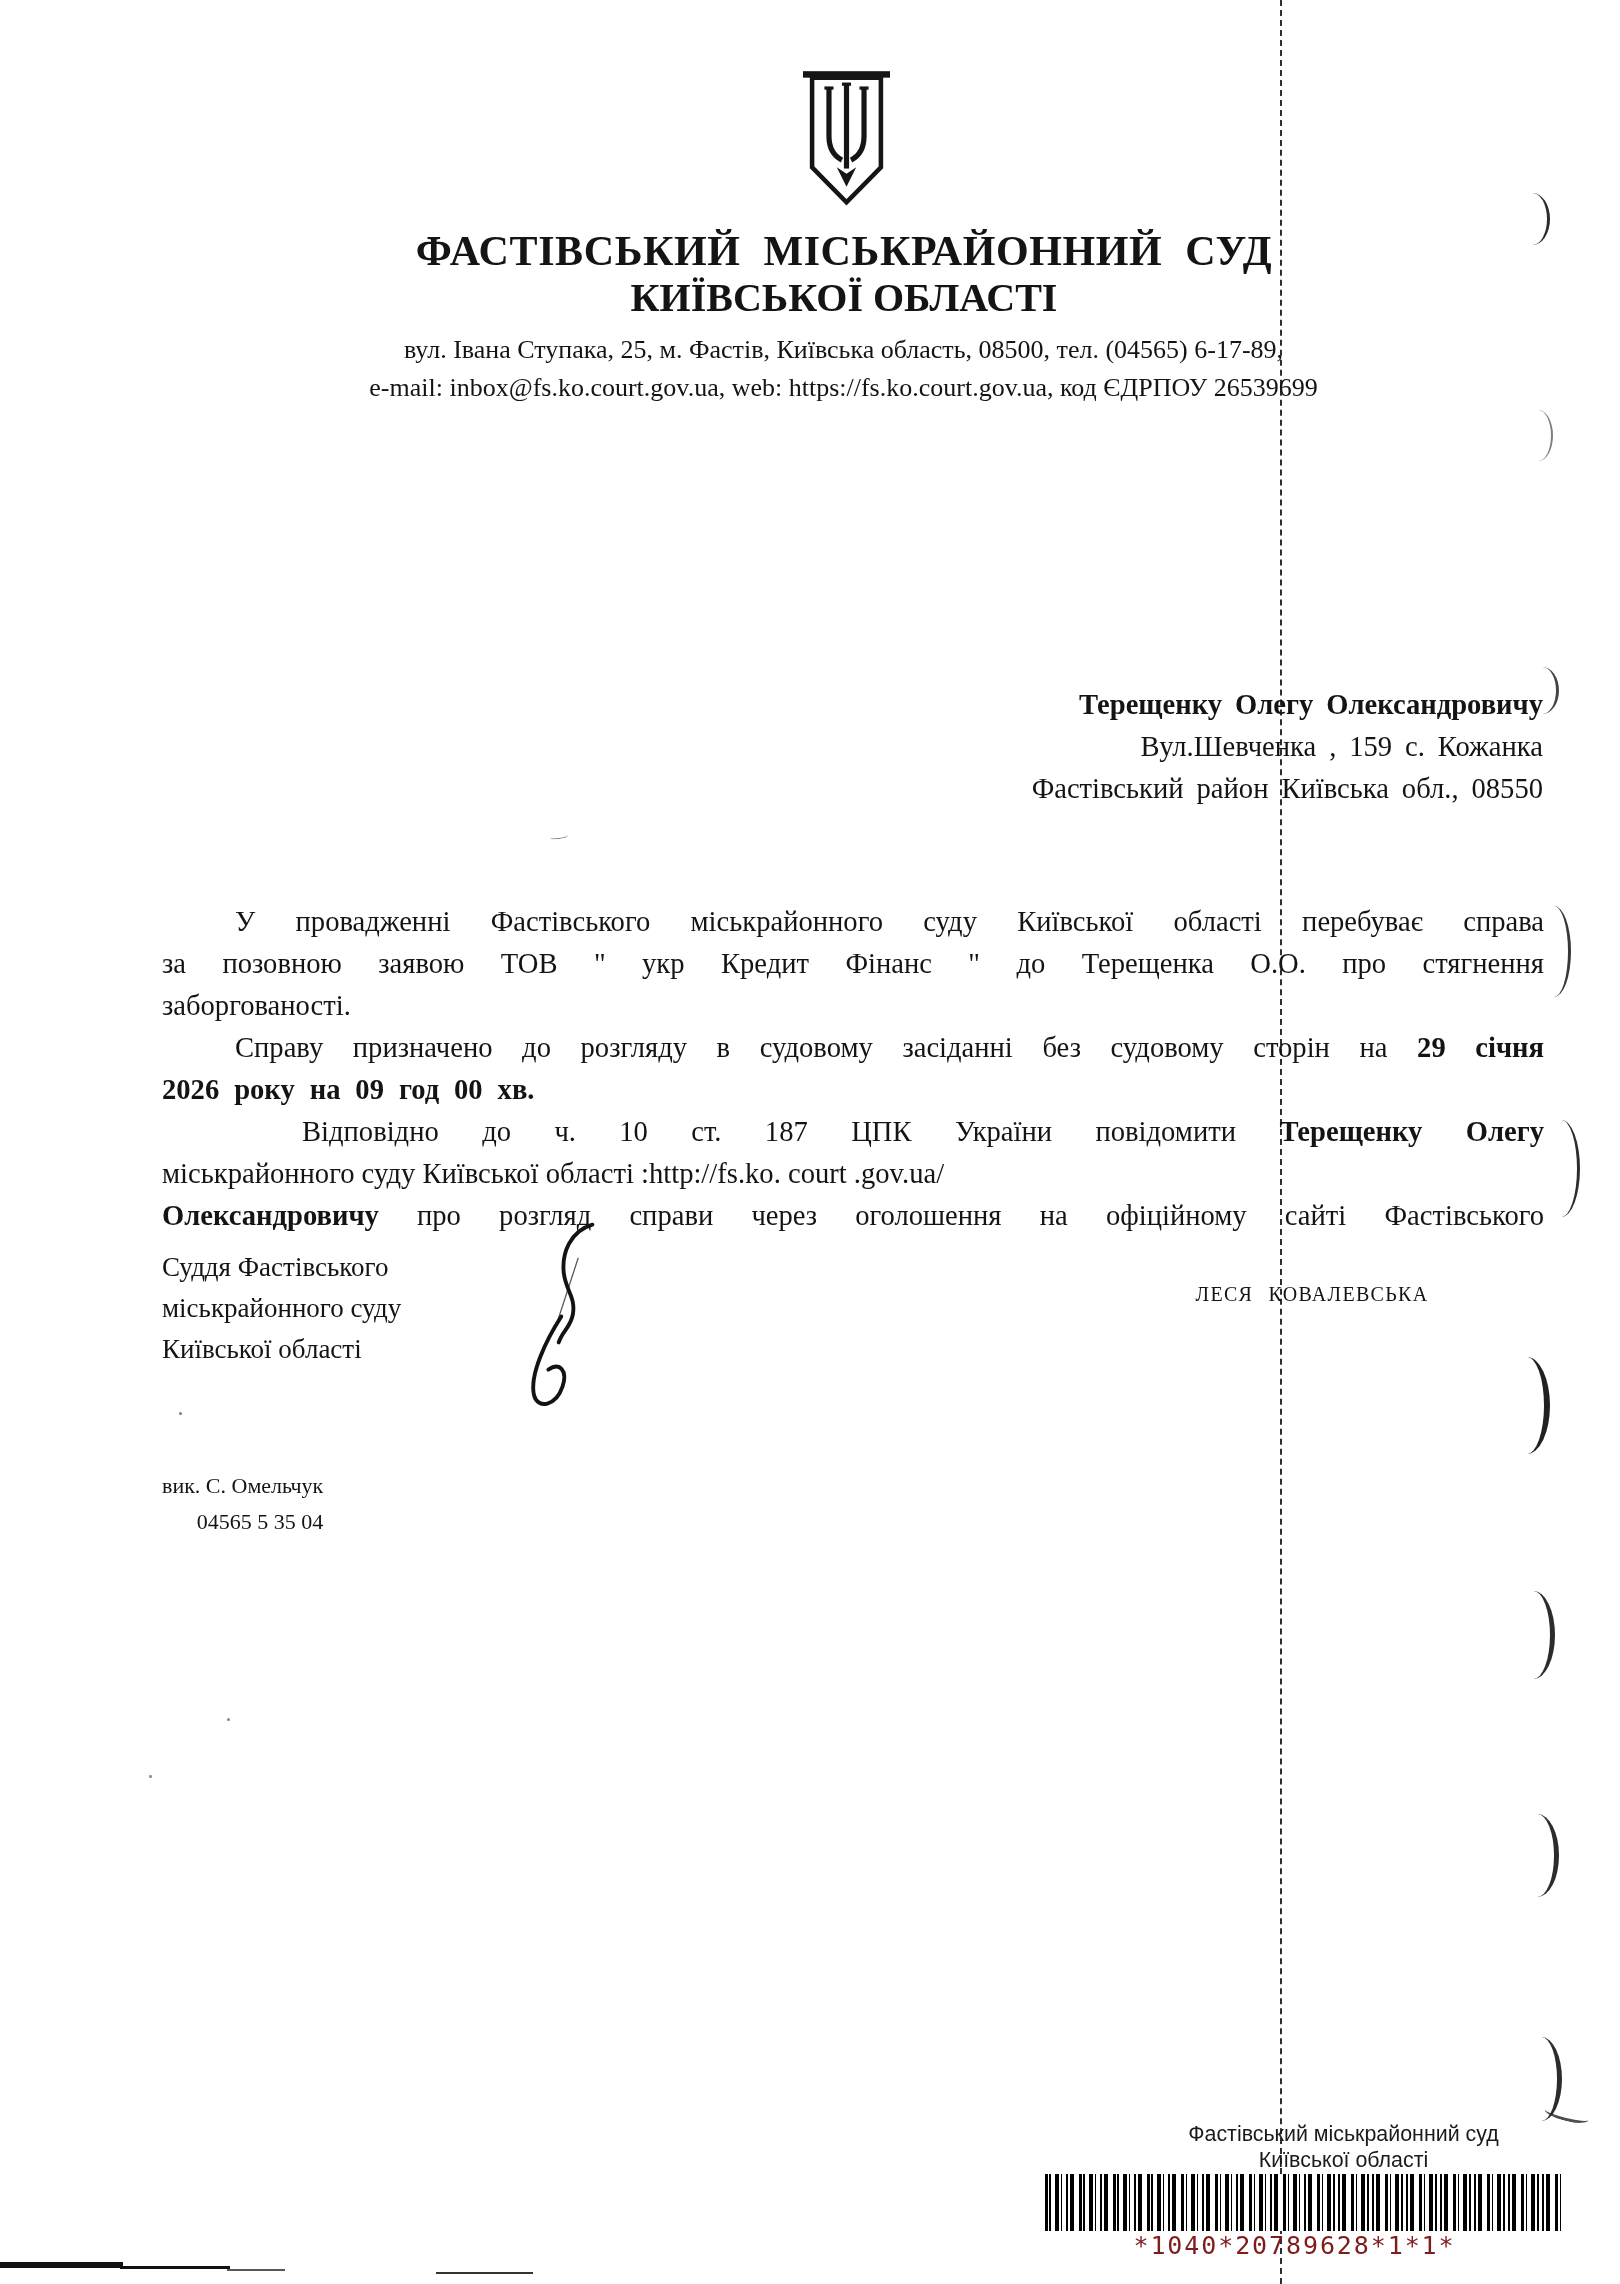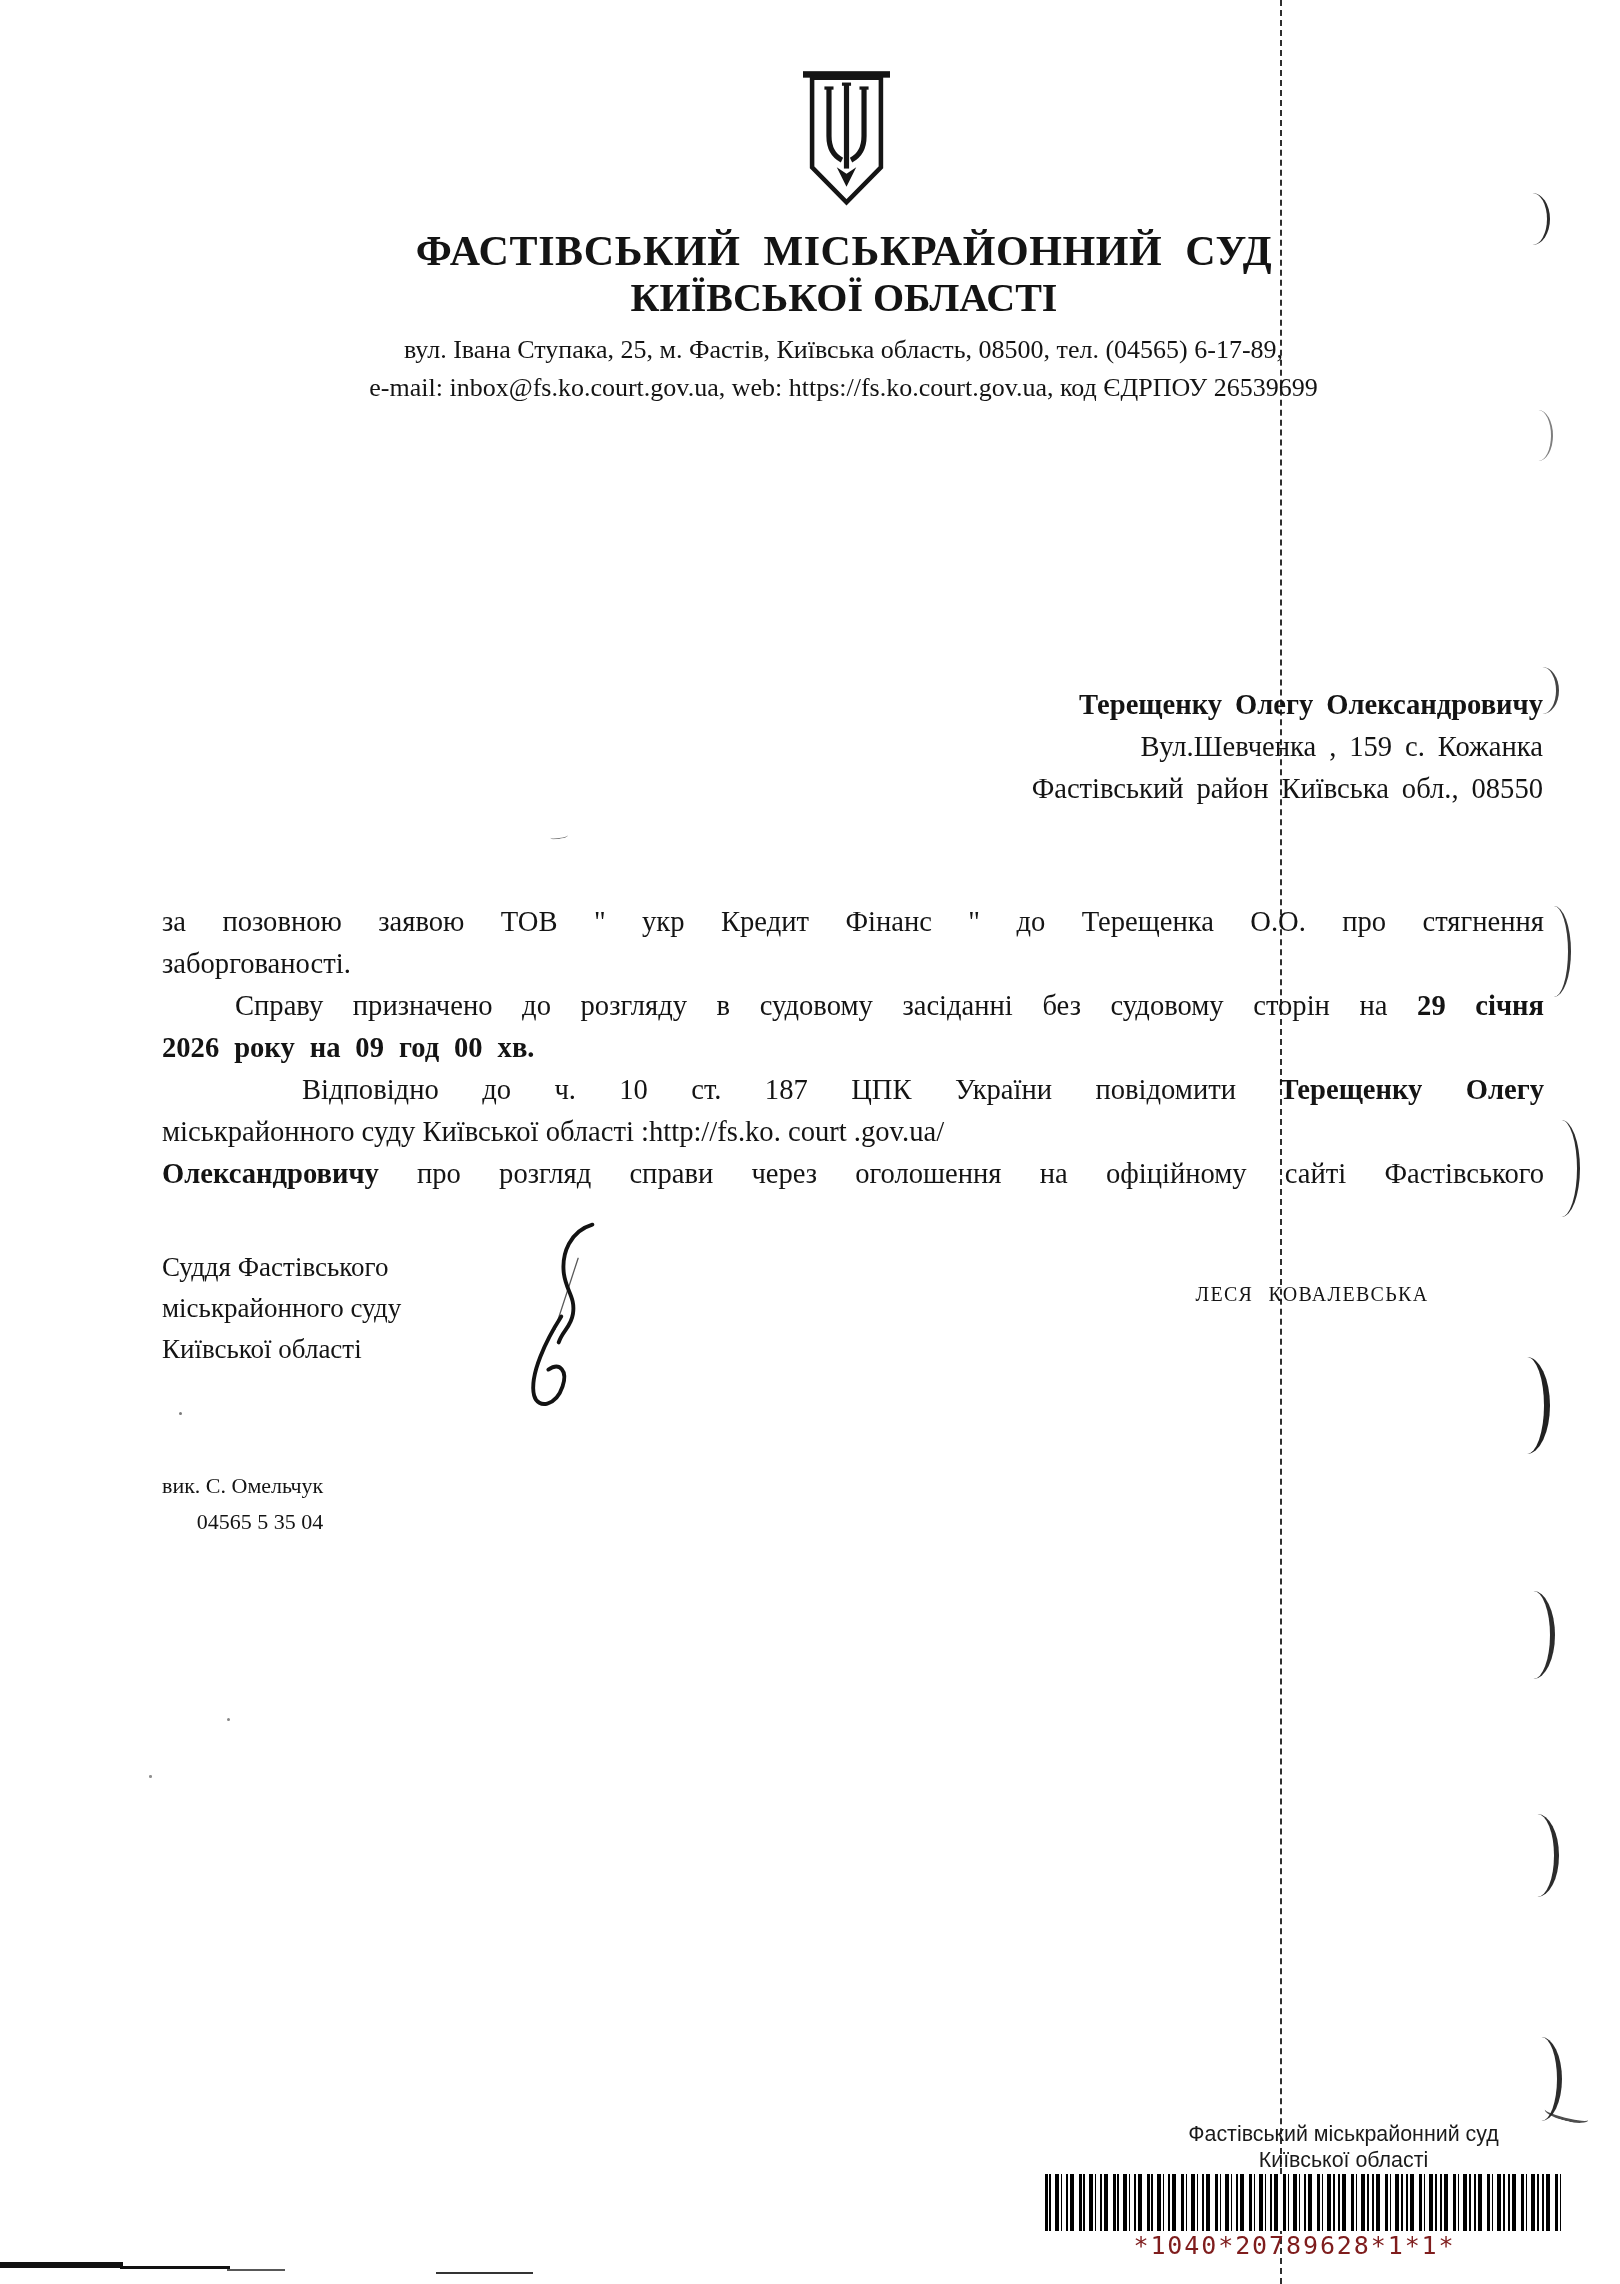--- a/index.html
+++ b/index.html
@@ -77,20 +77,21 @@
   <div class="abs addr2">e-mail: inbox@fs.ko.court.gov.ua, web: https://fs.ko.court.gov.ua, код ЄДРПОУ 26539699</div>
 
 
   <div class="abs recipient">
     <div class="name">Терещенку Олегу Олександровичу</div>
     <div>Вул.Шевченка , 159 с. Кожанка</div>
     <div>Фастівський район Київська обл., 08550</div>
   </div>
 
   <div class="abs body">
+    <div class="bline j ind1">У провадженні Фастівського міськрайонного суду Київської області перебуває справа</div>
     <div class="bline j">за позовною заявою ТОВ " укр Кредит Фінанс " до Терещенка О.О. про стягнення</div>
     <div class="bline">заборгованості.</div>
     <div class="bline j ind1"><span>Справу призначено до розгляду в судовому засіданні без судовому сторін на </span><b>29 січня</b></div>
     <div class="bline wsp"><b>2026 року на 09 год 00 хв.</b></div>
     <div class="bline j ind2"><span>Відповідно до ч. 10 ст. 187 ЦПК України повідомити </span><b>Терещенку Олегу</b></div>
     <div class="bline">міськрайонного суду Київської області :http://fs.ko. court .gov.ua/</div>
     <div class="bline j"><b>Олександровичу</b><span> про розгляд справи через оголошення на офіційному сайті Фастівського</span></div>
   </div>
 
   <div class="abs sigtitle">

